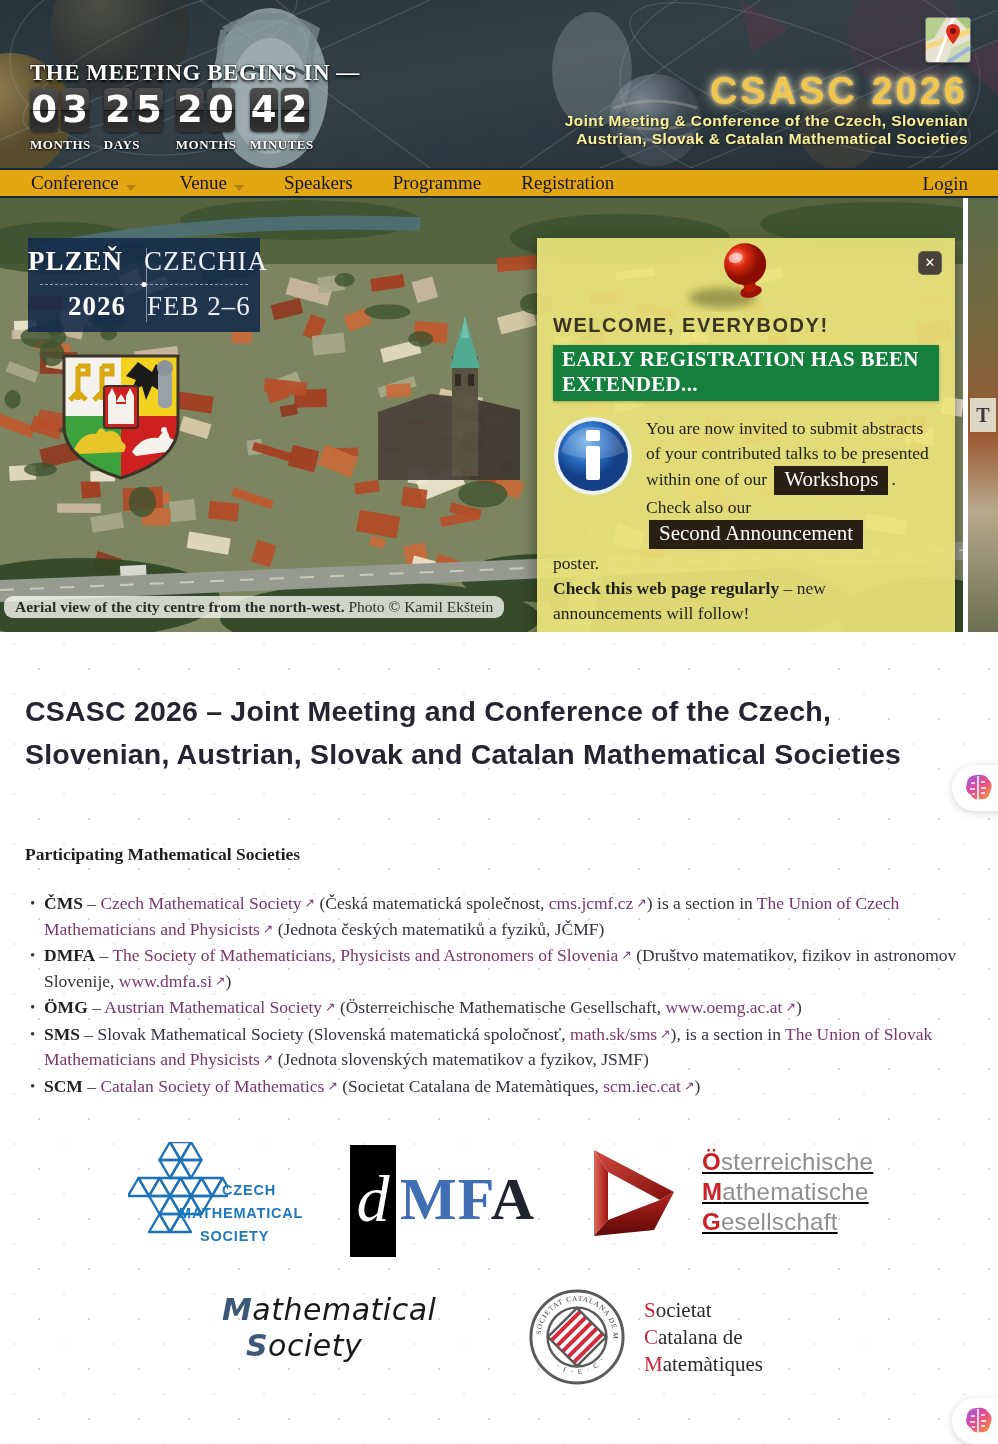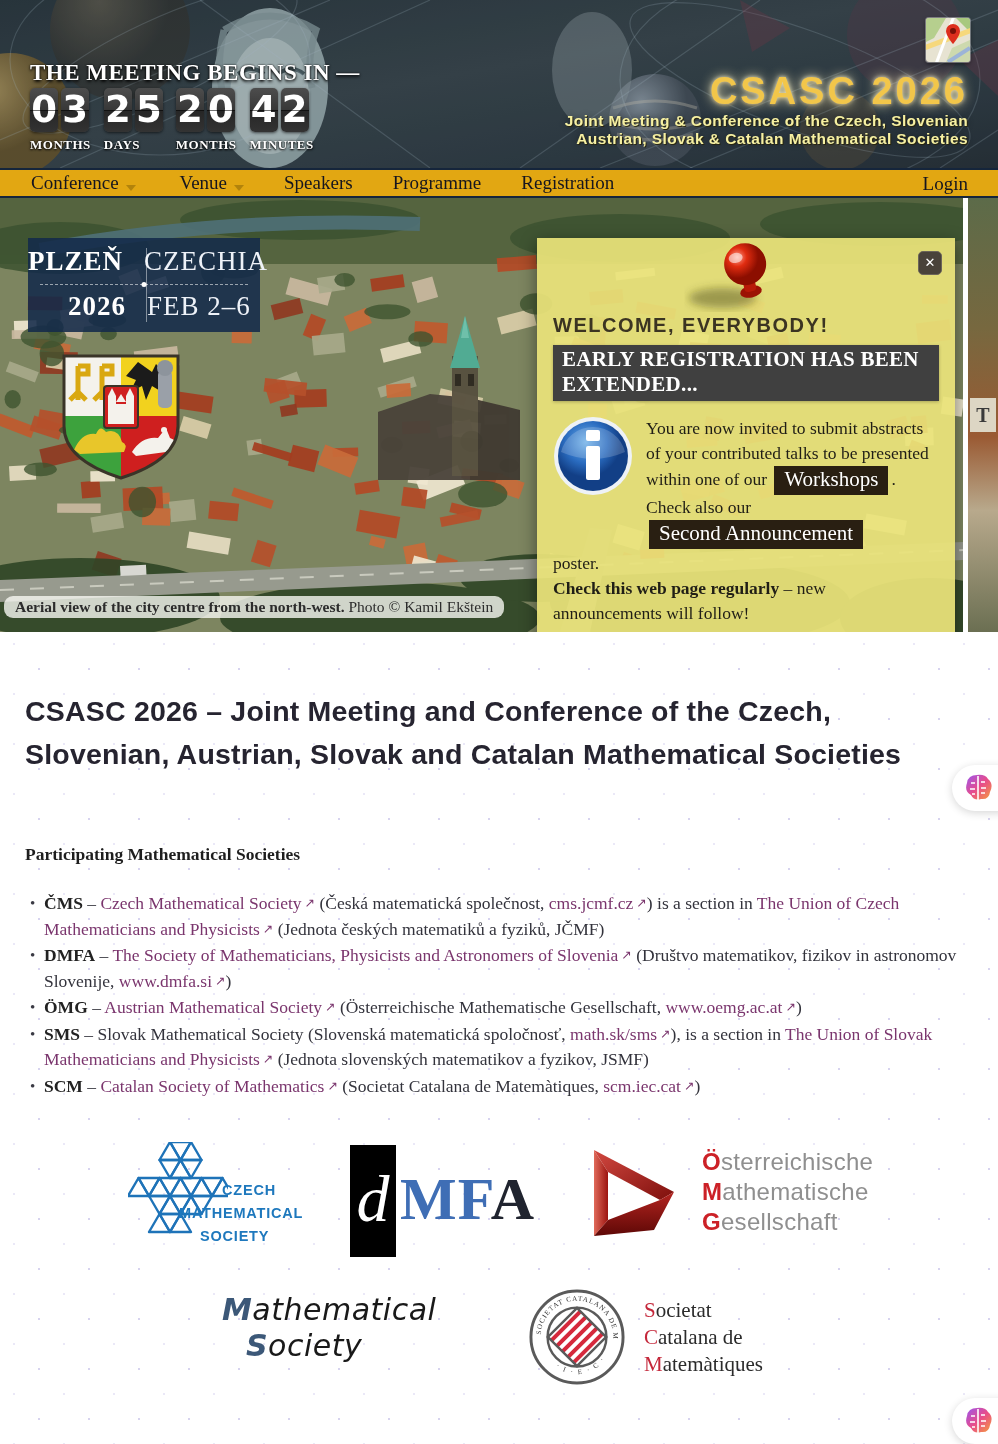--- a/index.html
+++ b/index.html
@@ -104,21 +104,21 @@
   .popup .pin { position:absolute; left:50%; top:2px; transform:translateX(-56%); }
   .popup-close {
     position:absolute; right:13px; top:13px; width:24px; height:24px; border-radius:5px;
     background:#49423a; border:1px solid #6c655a; color:#fff; font:bold 13px/22px "DejaVu Sans", sans-serif;
     text-align:center; cursor:pointer;
   }
   .popup h3 {
     margin:62px 0 8px 0; color:#3b3422; font:800 20px "Liberation Sans", sans-serif; letter-spacing:1.5px;
   }
   .blue-banner {
-    display:inline-block; background:#404040; color:#fff; padding:2px 9px 4px 9px;
+    display:inline-block; background:#15803d; color:#fff; padding:2px 9px 4px 9px;
     font:bold 21px "Liberation Serif", serif; letter-spacing:.3px; cursor:pointer;
     box-shadow:0 1px 3px rgba(0,0,0,.25);
   }
   .info-row { display:flex; margin-top:15px; }
   .info-icon { flex:0 0 80px; margin-right:13px; }
   .info-text { font:17.5px/25px "Liberation Serif", serif; color:#201e16; }
   .dk-btn {
     display:inline-block; background:#291f12; color:#fff; border:none; cursor:pointer;
     font:21px "Liberation Serif", serif; padding:1px 10px 3px 10px; margin:0 3px; vertical-align:-1px;
   }
@@ -152,21 +152,21 @@
 
   
   .logo { position:absolute; cursor:pointer; }
   .logo-cms { left:128px; top:1142px; width:250px; height:115px; }
   .logo-cms .cms-text { position:absolute; color:#1e78bd; font:bold 14.5px "Liberation Sans", sans-serif; letter-spacing:.8px; }
   .logo-dmfa { left:350px; top:1145px; height:112px; display:flex; align-items:stretch; }
   .dmfa-black { width:46px; background:#000; color:#fff; text-align:center; font:italic 66px/108px "Liberation Serif", serif; }
   .dmfa-rest { font:bold 60px/108px "Liberation Serif", serif; letter-spacing:1px; padding-left:4px; }
   .dmfa-rest .mf { color:#3f6eb5; }
   .dmfa-rest .a { color:#20242f; }
-  .logo-omg { left:588px; top:1144px; display:flex; align-items:center; }
+  .logo-omg { left:588px; top:1144px; display:flex; align-items:center;text-decoration:underline; }
   .omg-text { margin-left:22px; }
   .omg-text .logo-line { font:24px/30px "Liberation Sans", sans-serif; color:#8f8f8f; letter-spacing:.3px; }
   .omg-text .logo-line .first { color:#cc2127; font-weight:bold; }
   .logo-sms { left:222px; top:1292px; width:260px; }
   .logo-sms .logo-line { font:italic 30px/36px "DejaVu Sans", sans-serif; color:#191919; letter-spacing:.5px; }
   .logo-sms .logo-line .first { color:#3c5878; font-weight:bold; }
   .logo-sms .logo-line:nth-child(2) { margin-left:24px; }
   .logo-sms .logo-line:nth-child(3) { margin-left:50px; }
   .logo-scm { left:528px; top:1288px; display:flex; align-items:center; }
   .scm-text { margin-left:18px; }

